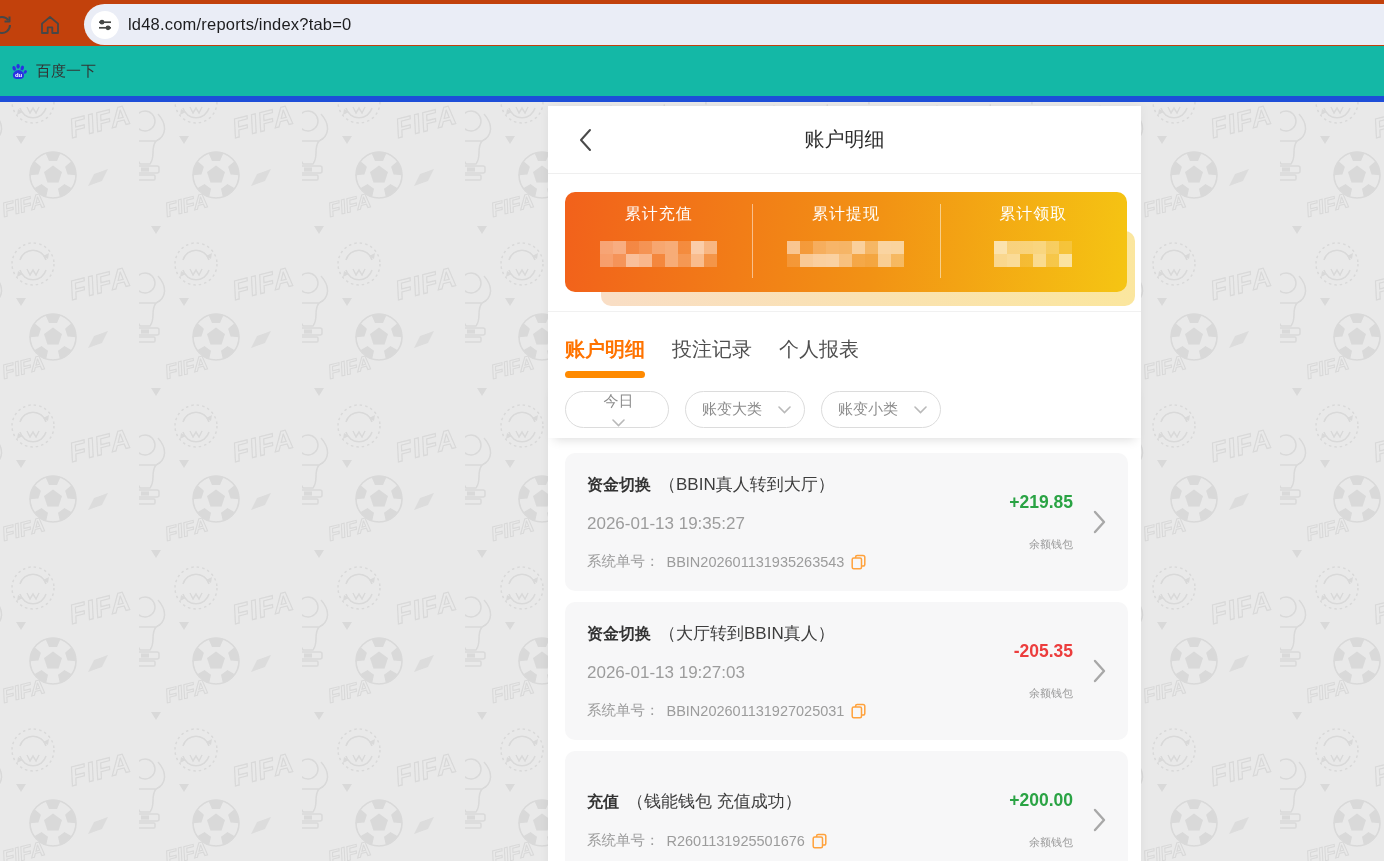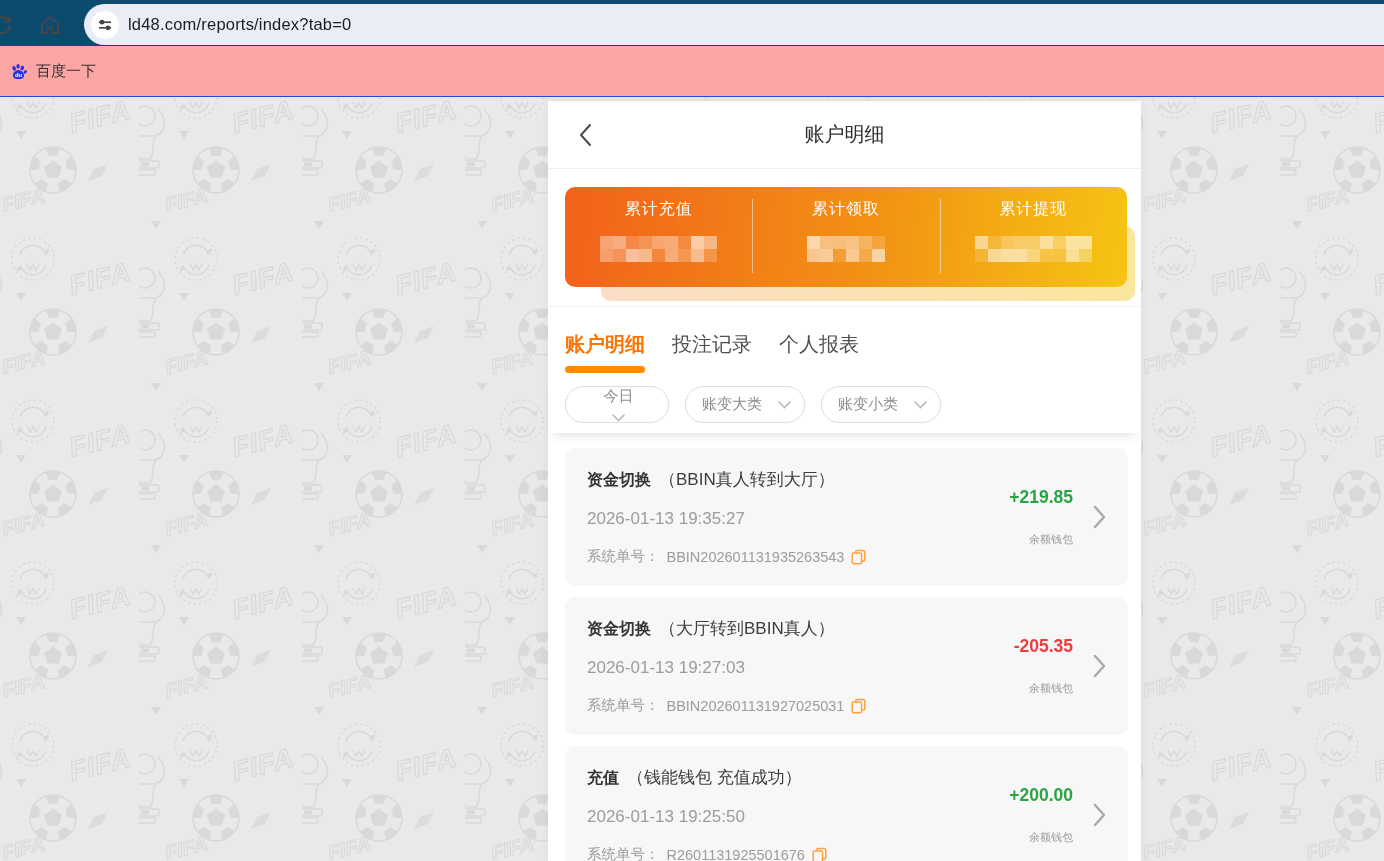--- a/index.html
+++ b/index.html
@@ -1,29 +1,29 @@
 <!DOCTYPE html>
 <html><head>
 <meta charset="utf-8">
 <style>
   html,body{margin:0;padding:0;width:1384px;height:861px;overflow:hidden;
     font-family:"Liberation Sans","DejaVu Sans",sans-serif;background:#fff;}
 
   
-  .toolbar{position:relative;height:46px;background:#0c4a6e;}
+  .toolbar{position:relative;height:46px;background:#c2410c;}
   .icon-btn{position:absolute;top:13px;width:24px;height:24px;}
   .reload{left:-10px;}
   .home{left:38px;}
   .url-pill{position:absolute;left:84px;right:-25px;top:4px;height:41px;
     background:#EAEDF6;border-radius:21px;display:flex;align-items:center;}
   .chip{width:28px;height:28px;border-radius:50%;background:#fff;margin-left:7px;
     display:flex;align-items:center;justify-content:center;flex:0 0 auto;}
   .url-text{margin-left:9px;font-size:16.5px;color:#1d1d1f;letter-spacing:.2px;}
 
-  .bookmarks{height:50px;background:#fca5a5;border-bottom:1px solid #1d4ed8;
+  .bookmarks{height:50px;background:#14b8a6;border-bottom:6px solid #1d4ed8;
     display:flex;align-items:center;}
   .bk-item{display:flex;align-items:center;margin-left:9px;}
   .bk-label{margin-left:8px;font-size:15px;color:#333;}
 
   
   .page{position:relative;height:764px;background:#e9e9e9;overflow:hidden;}
   .bg-svg{position:absolute;inset:0;display:block;}
 
   .panel{position:absolute;left:548px;top:4px;width:593px;height:100%;
     background:#fff;box-shadow:0 0 10px rgba(0,0,0,.05);}
@@ -212,37 +212,20 @@
               <i style="opacity: 0.57;"></i>
               <i style="opacity: 0.5;"></i>
               <i style="opacity: 0.16;"></i>
               <i style="opacity: 0.41;"></i>
               <i style="opacity: 0.26;"></i>
               <i style="opacity: 0.51;"></i>
               <i style="opacity: 0.21;"></i>
             </div>
         </div>
         <div class="stat-col">
-          <div class="stat-label">累计领取</div>
-          <div class="mosaic" style="width: 78px;">
-              <i style="opacity: 0.66;"></i>
-              <i style="opacity: 0.45;"></i>
-              <i style="opacity: 0.44;"></i>
-              <i style="opacity: 0.46;"></i>
-              <i style="opacity: 0.33;"></i>
-              <i style="opacity: 0.17;"></i>
-              <i style="opacity: 0.52;"></i>
-              <i style="opacity: 0.56;"></i>
-              <i style="opacity: 0.14;"></i>
-              <i style="opacity: 0.52;"></i>
-              <i style="opacity: 0.23;"></i>
-              <i style="opacity: 0.6;"></i>
-            </div>
-        </div>
-        <div class="stat-col">
           <div class="stat-label">累计提现</div>
           <div class="mosaic" style="width: 117px;">
               <i style="opacity: 0.53;"></i>
               <i style="opacity: 0.16;"></i>
               <i style="opacity: 0.31;"></i>
               <i style="opacity: 0.36;"></i>
               <i style="opacity: 0.35;"></i>
               <i style="opacity: 0.58;"></i>
               <i style="opacity: 0.34;"></i>
               <i style="opacity: 0.6;"></i>
@@ -251,20 +234,37 @@
               <i style="opacity: 0.55;"></i>
               <i style="opacity: 0.59;"></i>
               <i style="opacity: 0.6;"></i>
               <i style="opacity: 0.45;"></i>
               <i style="opacity: 0.22;"></i>
               <i style="opacity: 0.19;"></i>
               <i style="opacity: 0.54;"></i>
               <i style="opacity: 0.33;"></i>
             </div>
         </div>
+        <div class="stat-col">
+          <div class="stat-label">累计领取</div>
+          <div class="mosaic" style="width: 78px;">
+              <i style="opacity: 0.66;"></i>
+              <i style="opacity: 0.45;"></i>
+              <i style="opacity: 0.44;"></i>
+              <i style="opacity: 0.46;"></i>
+              <i style="opacity: 0.33;"></i>
+              <i style="opacity: 0.17;"></i>
+              <i style="opacity: 0.52;"></i>
+              <i style="opacity: 0.56;"></i>
+              <i style="opacity: 0.14;"></i>
+              <i style="opacity: 0.52;"></i>
+              <i style="opacity: 0.23;"></i>
+              <i style="opacity: 0.6;"></i>
+            </div>
+        </div>
       </div>
     </div>
 
     <div class="tabs">
       <div class="tab active">
         <span>账户明细</span>
         <div class="underline"></div>
       </div>
       <div class="tab">
         <span>投注记录</span>
@@ -348,21 +348,20 @@
           <polyline points="2,2 11,12 2,22"></polyline>
         </svg>
       </div>
 
       <div class="tx-card">
         <div class="tx-left">
           <div class="tx-titlerow">
             <span class="tx-type">充值</span>
             <span class="tx-detail">（钱能钱包 充值成功）</span>
           </div>
-          <div class="tx-time">2026-01-13 19:25:50</div>
           <div class="tx-orderrow">
             <span>系统单号：</span>
             <span>R2601131925501676</span>
             <svg width="15" height="16" viewBox="0 0 15 16" fill="none" stroke="#FFA23C" stroke-width="1.5" stroke-linejoin="round">
               <rect x="1.2" y="4" width="9.3" height="10.8" rx="1.5"></rect>
               <path d="M4.6 4 V3 A1.6 1.6 0 0 1 6.2 1.4 H12 A1.8 1.8 0 0 1 13.8 3.2 V10.6 A1.5 1.5 0 0 1 12.3 12.1 H10.6"></path>
             </svg>
           </div>
         </div>
         <div class="tx-right">

